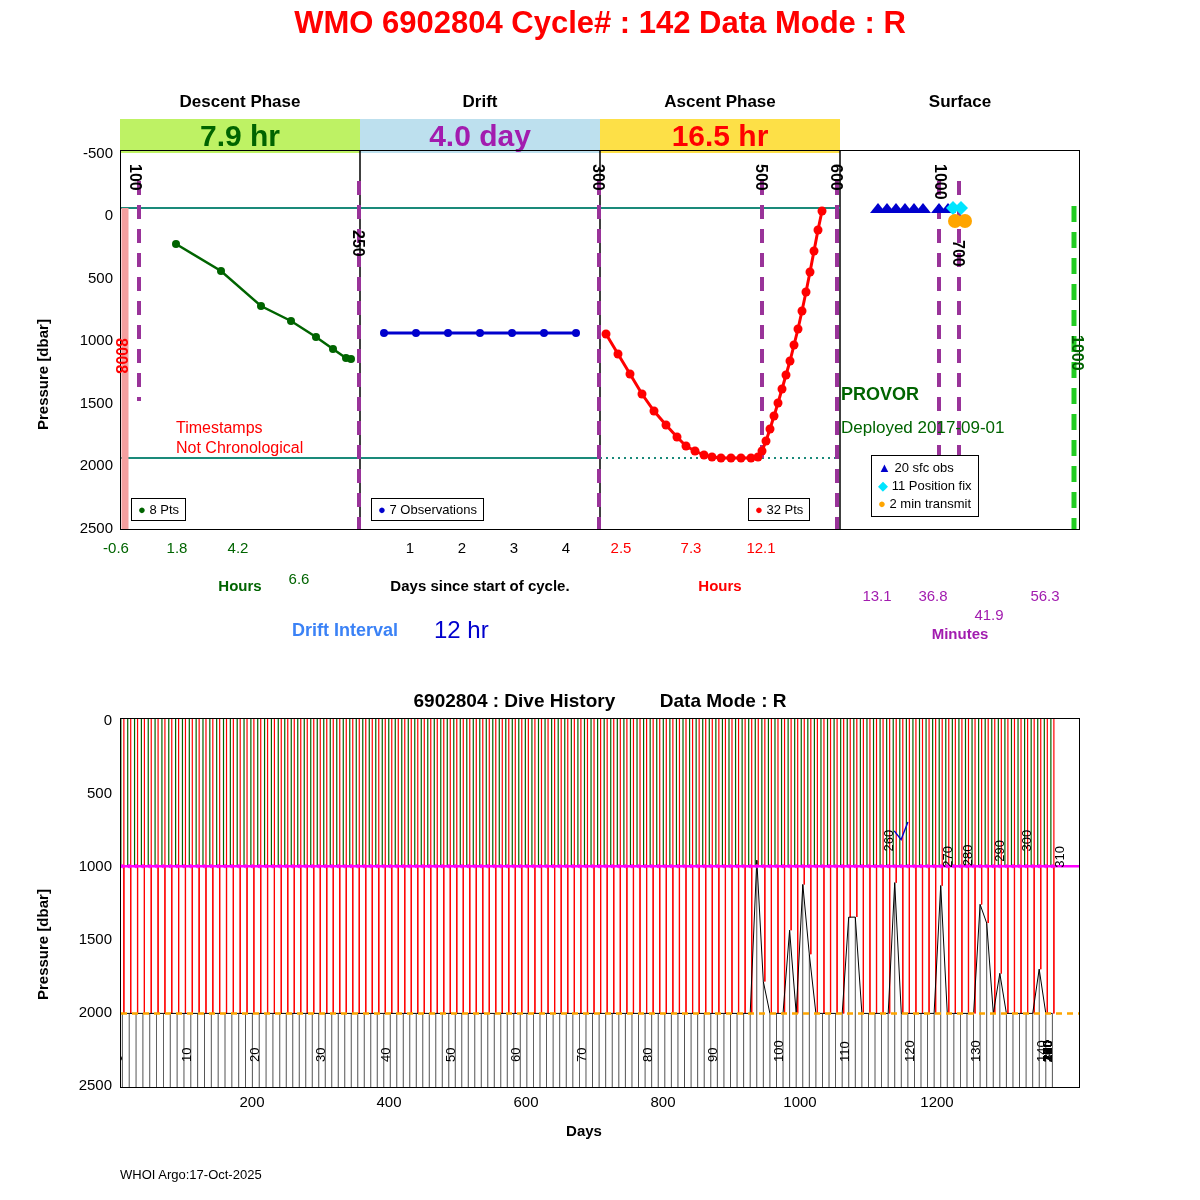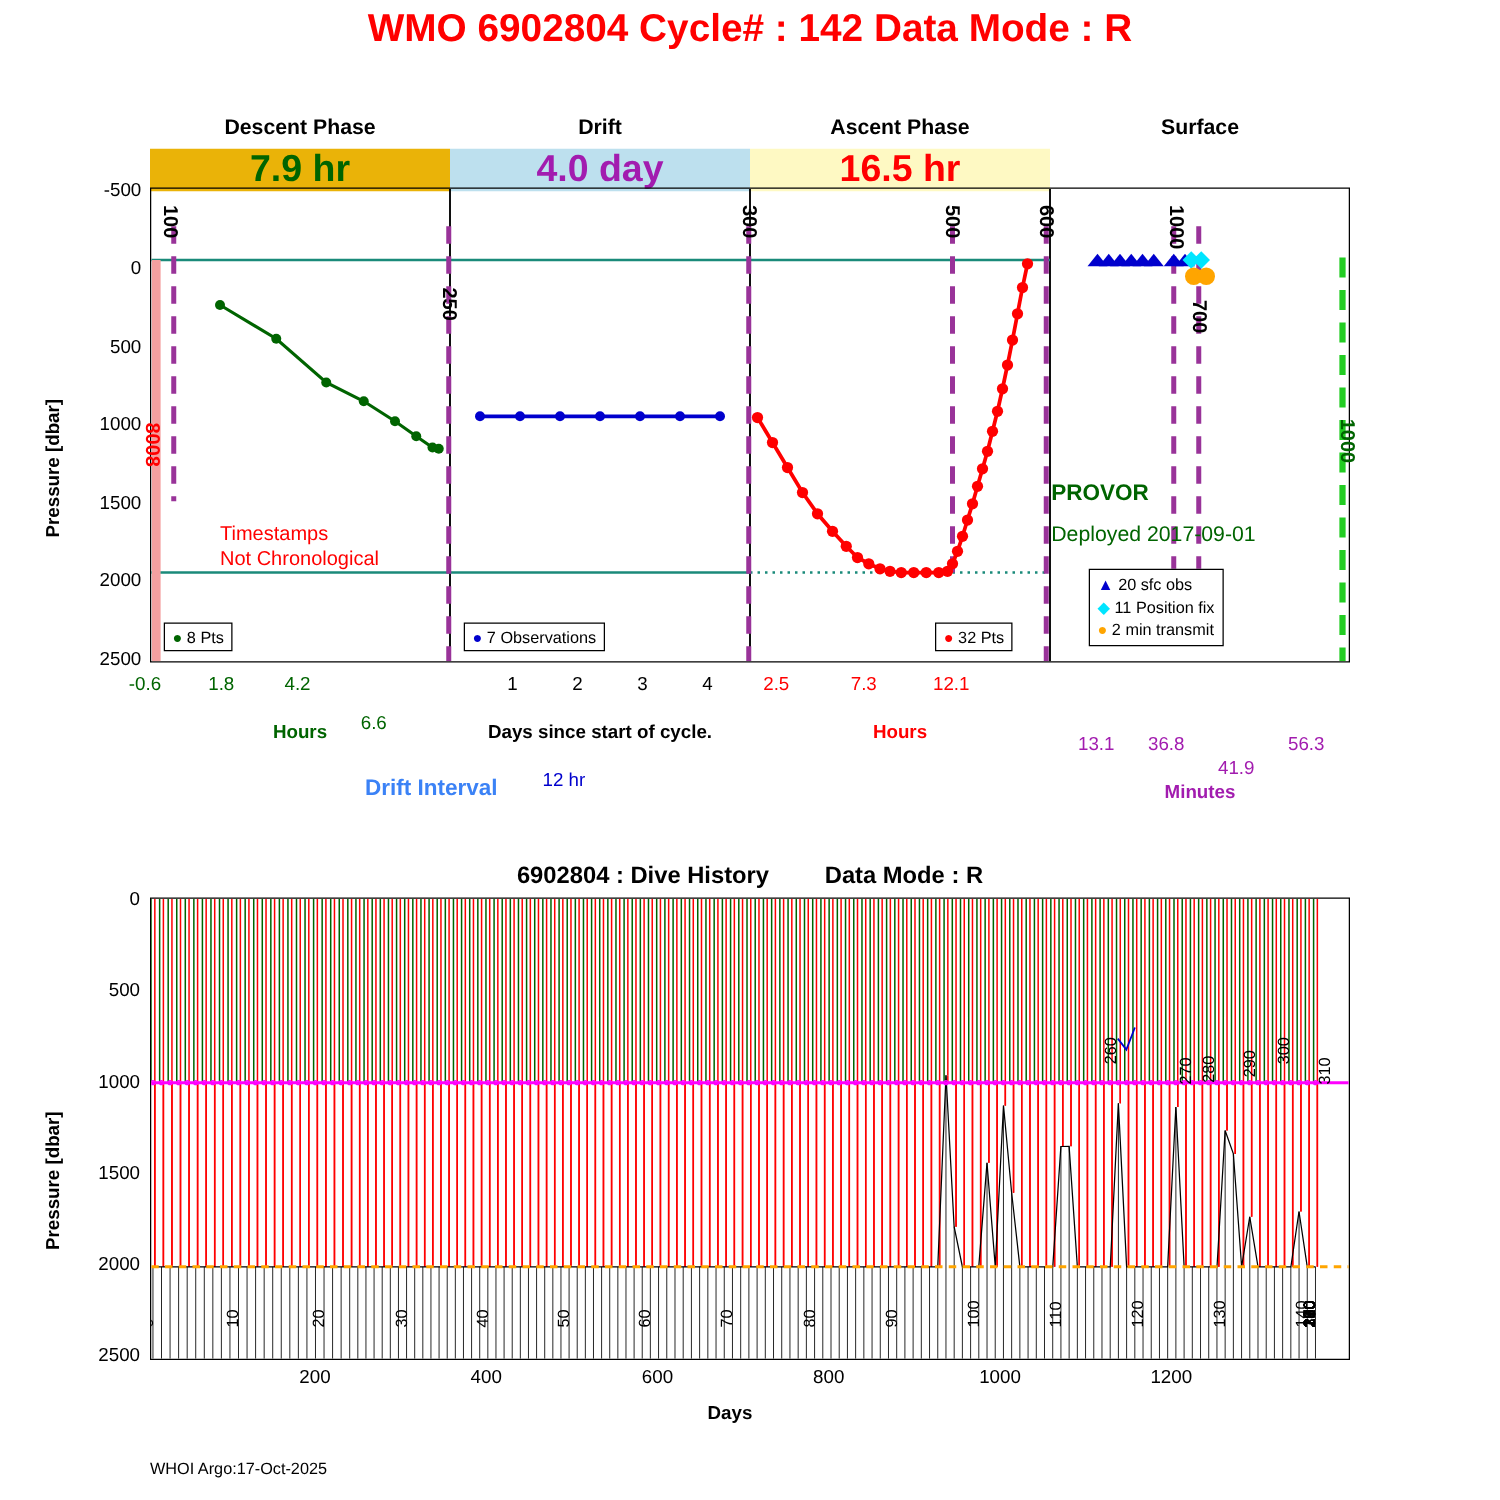--- a/index.html
+++ b/index.html
@@ -29,27 +29,27 @@
 
 <div class="page">
 
   <div class="abs ttl">WMO 6902804    Cycle# : 142   Data Mode : R</div>
 
   <div class="abs phaselabel" style="left:120px;top:92px;width:240px;">Descent Phase</div>
   <div class="abs phaselabel" style="left:360px;top:92px;width:240px;">Drift</div>
   <div class="abs phaselabel" style="left:600px;top:92px;width:240px;">Ascent Phase</div>
   <div class="abs phaselabel" style="left:840px;top:92px;width:240px;">Surface</div>
 
-  <div class="abs phaseband" style="left:120px;top:119px;width:240px;background:#eab308;">
+  <div class="abs phaseband" style="left:120px;top:119px;width:240px;background:#bef264;">
     <div class="phasebig" style="color:#006400;">7.9 hr</div>
   </div>
   <div class="abs phaseband" style="left:360px;top:119px;width:240px;background:#bde0ee;">
     <div class="phasebig" style="color:#a21caf;">4.0 day</div>
   </div>
-  <div class="abs phaseband" style="left:600px;top:119px;width:240px;background:#fef9c3;">
+  <div class="abs phaseband" style="left:600px;top:119px;width:240px;background:#fde047;">
     <div class="phasebig" style="color:#ff0000;">16.5 hr</div>
   </div>
 
   <div class="abs ylab" style="left:34px;top:430px;">Pressure [dbar]</div>
 
   <div class="abs tick" style="left:65px;top:144px;width:48px;text-align:right;">-500</div>
   <div class="abs tick" style="left:65px;top:206px;width:48px;text-align:right;">0</div>
   <div class="abs tick" style="left:65px;top:269px;width:48px;text-align:right;">500</div>
   <div class="abs tick" style="left:65px;top:331px;width:48px;text-align:right;">1000</div>
   <div class="abs tick" style="left:65px;top:394px;width:48px;text-align:right;">1500</div>
@@ -223,21 +223,21 @@
   <div class="abs tick teal" style="left:911px;top:539px;width:44px;text-align:center;">36.8</div>
   <div class="abs tick teal" style="left:967px;top:558px;width:44px;text-align:center;">41.9</div>
   <div class="abs tick teal" style="left:1023px;top:539px;width:44px;text-align:center;">56.3</div>
 
   <div class="abs axlabel grn" style="left:120px;top:577px;width:240px;text-align:center;">Hours</div>
   <div class="abs axlabel" style="left:340px;top:577px;width:280px;text-align:center;">Days since start of cycle.</div>
   <div class="abs axlabel" style="left:600px;top:577px;width:240px;text-align:center;color:#ff0000;">Hours</div>
   <div class="abs axlabel teal" style="left:840px;top:577px;width:240px;text-align:center;">Minutes</div>
 
   <div class="abs" style="left:292px;top:620px;font-size:18px;font-weight:bold;color:#3b82f6;">Drift Interval</div>
-  <div class="abs" style="left:434px;top:616px;font-size:15px;color:#0000cd;">12 hr</div>
+  <div class="abs" style="left:434px;top:616px;font-size:24px;color:#0000cd;">12 hr</div>
 
   <div class="abs" style="left:120px;top:690px;width:960px;text-align:center;font-size:19px;font-weight:bold;color:#000;">
     <span>6902804 : Dive History</span>
     <span style="display:inline-block;width:34px;"></span>
     <span>Data Mode : R</span>
   </div>
 
   <div class="abs ylab" style="left:34px;top:1000px;">Pressure [dbar]</div>
 
   <div class="abs tick" style="left:62px;top:711px;width:50px;text-align:right;">0</div>

